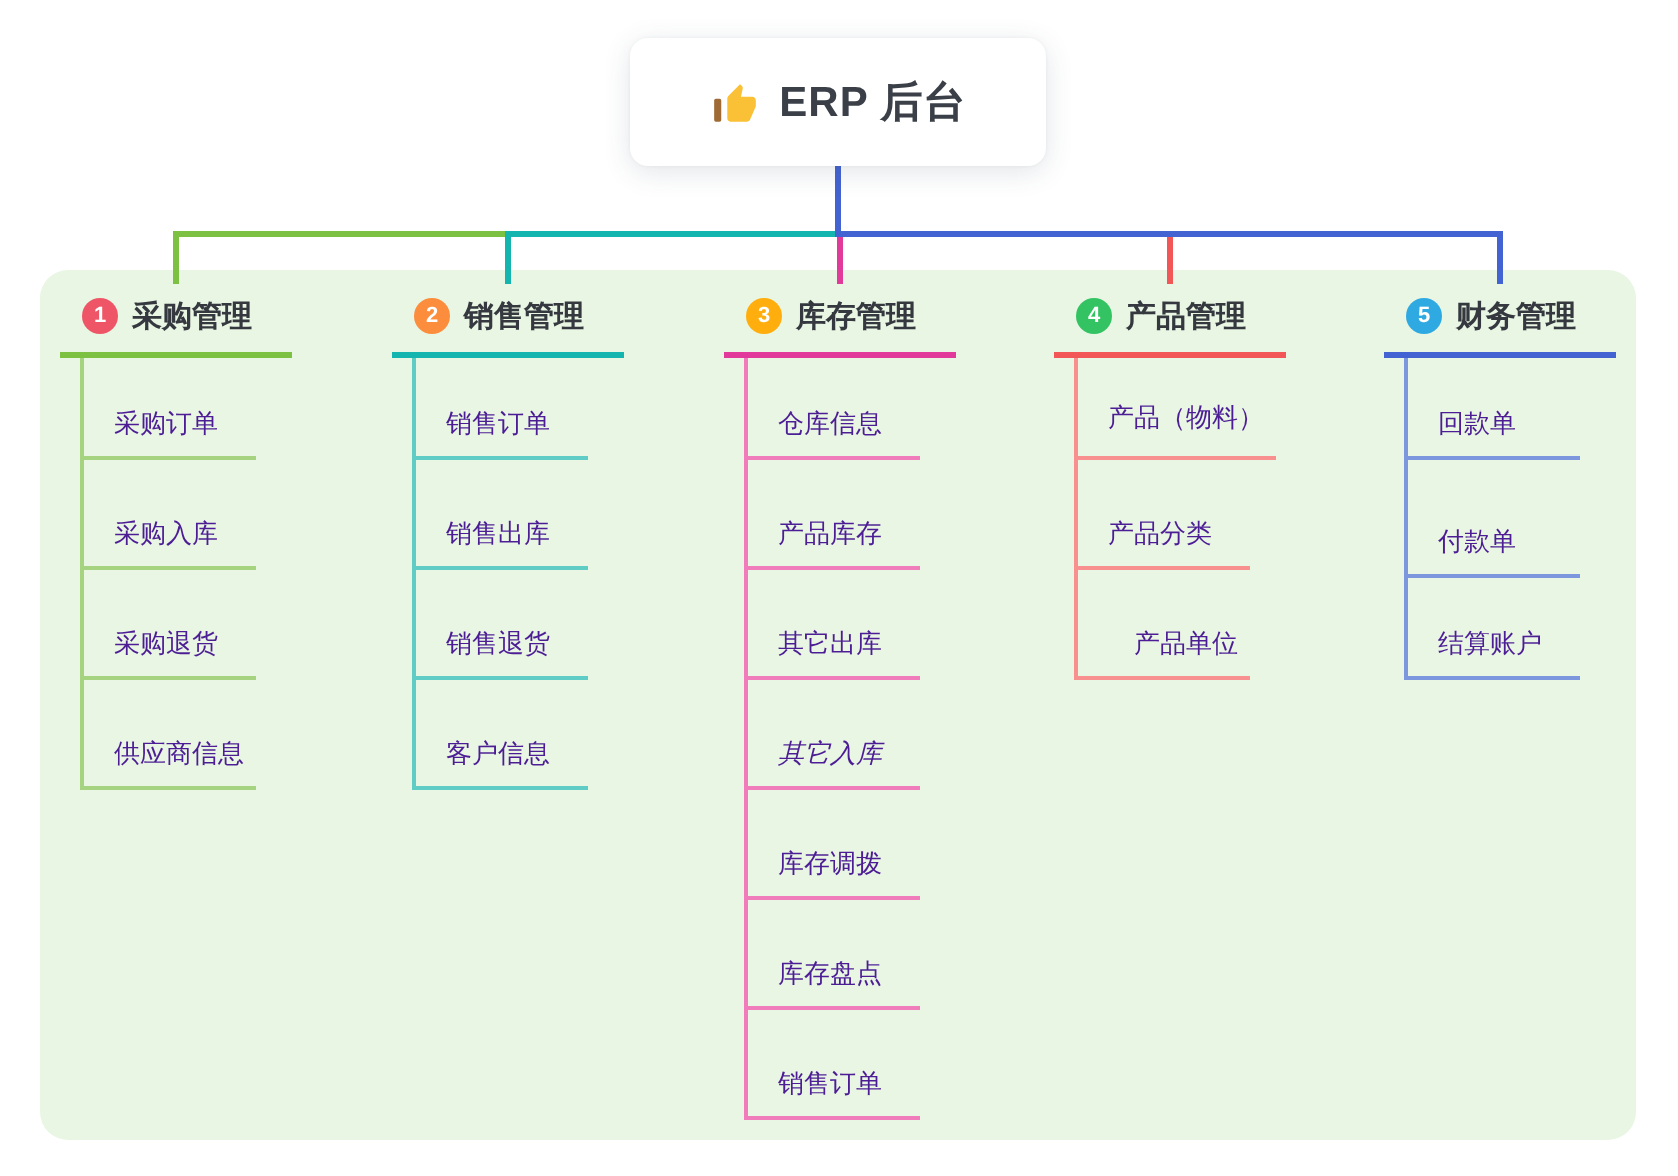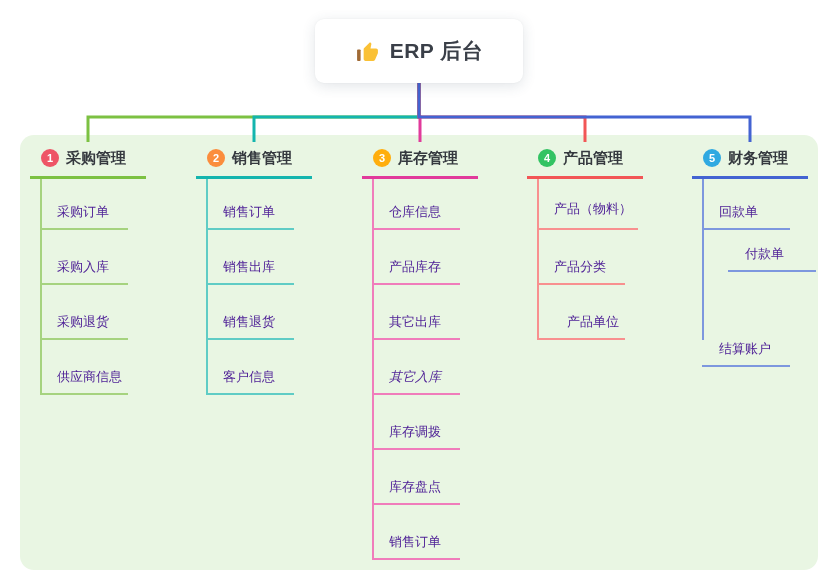--- a/index.html
+++ b/index.html
@@ -197,21 +197,21 @@
       </div>
       <div class="branch" style="left: 692px; top: 146px;">
     <div class="branch-header" style="border-bottom-color: rgb(67, 99, 210);">
       <span class="badge" style="background: rgb(47, 169, 225);">5</span>
       <span class="branch-label">财务管理</span>
     </div>
     <div class="child-trunk" style="background: rgb(125, 151, 222); height: 161px;"></div>
   <div class="child-node" style="top: 51px; border-bottom-color: rgb(125, 151, 222);">
     <span class="child-label">回款单</span>
   </div>
-        <div class="child-node" style="top: 93px; border-bottom-color: rgb(125, 151, 222); margin-left: 26px;">
+        <div class="child-node" style="top: 110px; border-bottom-color: rgb(125, 151, 222);">
     <span class="child-label">付款单</span>
   </div>
-        <div class="child-node" style="top: 161px; border-bottom-color: rgb(125, 151, 222); margin-top: 27px;">
+        <div class="child-node" style="top: 161px; border-bottom-color: rgb(125, 151, 222);">
     <span class="child-label">结算账户</span>
   </div>
       </div>
     </div>
 </div>
 
 </body></html>

